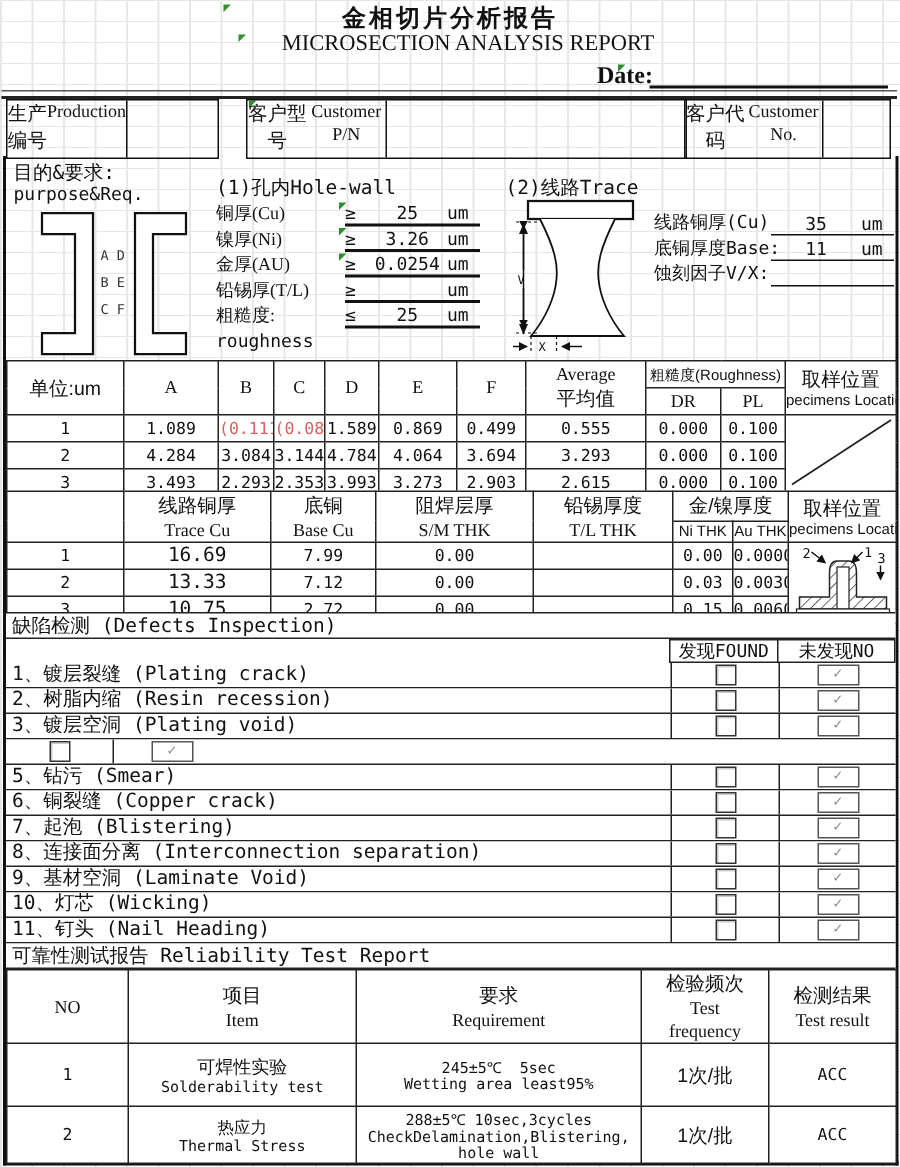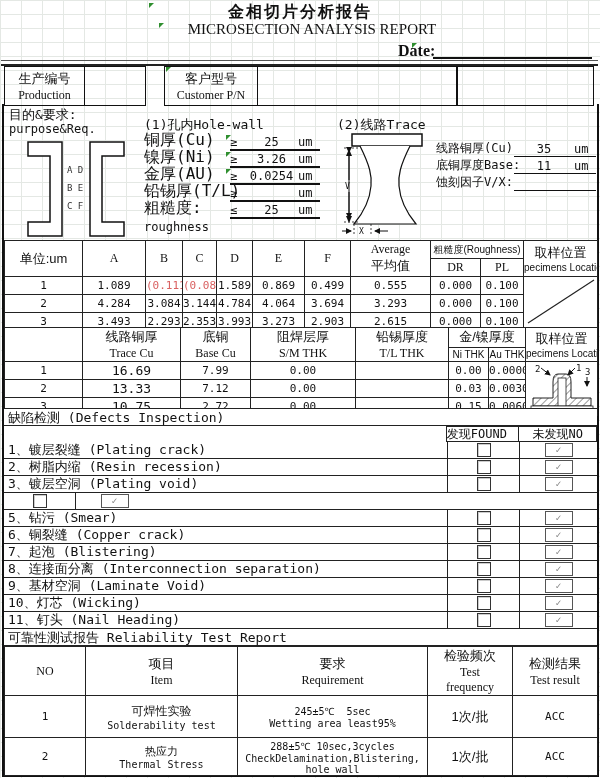--- a/index.html
+++ b/index.html
@@ -11,32 +11,32 @@
   .c{position:absolute;}
   .flag{position:absolute;width:0;height:0;border-top:5px solid #2f8f2f;border-right:5px solid transparent;}
   
   .title-cn{left:0;top:2px;width:600px;text-align:center;font-size:16px;font-weight:bold;letter-spacing:2px;font-family:"Liberation Sans",sans-serif;}
   .title-en{left:12px;top:21px;width:600px;text-align:center;font-size:15px;font-family:"Liberation Serif",serif;}
   .date-label{left:398px;top:42px;font-size:16px;font-weight:bold;font-family:"Liberation Serif",serif;}
   .date-line{left:433px;top:43px;width:159px;height:14px;border-bottom:2px solid #111;font-size:11px;}
   .dbl{left:1px;top:60px;width:597px;height:3px;border-top:1px solid #555;border-bottom:2px solid #222;}
   
   .hbox{position:absolute;top:66px;height:38px;border:1px solid #111;display:flex;background:transparent;}
-  .hbox .lbl{border-right:1px solid #111;display:flex;flex-direction:column;justify-content:center;text-align:center;}
+  .hbox .lbl{border-right:1px solid #111;display:flex;flex-direction:row;justify-content:center;text-align:center;}
   .hbox .lbl .cn{font-size:13px;font-family:"Liberation Sans",sans-serif;}
   .hbox .lbl .en{font-size:12px;font-family:"Liberation Serif",serif;}
   .hbox .val{flex:1;}
   
   #doc-body{position:absolute;left:2px;top:104px;width:593px;height:670px;
             border-left:2px solid #111;border-right:2px solid #111;border-bottom:3px solid #111;}
   .purpose-lbl{font-size:13px;}
   .purpose-lbl2{font-size:12px;}
   .sec-title{font-size:13px;}
   .spec-row{display:flex;width:176px;height:17px;align-items:flex-end;}
-  .spec-row .sl{width:86px;font-size:16px;white-space:nowrap;}
+  .spec-row .sl{width:86px;font-size:12px;white-space:nowrap;font-family:Liberation Serif, serif;}
   .spec-row .line{flex:1;border-bottom:2px solid #111;display:flex;align-items:flex-end;font-size:12px;height:15px;}
   .spec-row .op{width:15px;font-size:12px;}
   .spec-row .val{flex:1;text-align:center;font-size:12px;}
   .spec-row .unit{width:22px;font-size:12px;}
   .tspec-row{display:flex;width:160px;height:17px;align-items:flex-end;}
   .tspec-row .sl{width:78px;font-size:12px;white-space:nowrap;}
   .tspec-row .line{flex:1;border-bottom:1.5px solid #111;display:flex;align-items:flex-end;font-size:12px;height:15px;}
   .tspec-row .val{flex:1;text-align:center;}
   .tspec-row .unit{width:22px;}
   
@@ -47,21 +47,21 @@
   .th-en{font-size:12px;font-family:"Liberation Serif",serif;}
   .th-sm{font-size:10px;font-family:"Liberation Sans",sans-serif;}
   .num{font-size:11px;}
   .num-lg{font-size:13px;}
   .neg{color:#d96060;}
   
   .def-title{position:absolute;left:0;width:593px;height:18px;border-top:1px solid #222;border-bottom:1px solid #222;
              font-size:13px;line-height:18px;padding-left:4px;box-sizing:border-box;background:#fff;}
   .def-head{position:absolute;left:0;width:593px;height:16px;display:flex;font-size:12px;background:#fff;}
   .def-head .sp{width:444px;}
-  .def-head .f{width:72px;border:1px solid #222;border-right:none;line-height:14px;text-align:left;}
+  .def-head .f{width:72px;border:1px solid #222;border-right:none;line-height:14px;text-align:center;}
   .def-head .nf{width:77px;border:1px solid #222;line-height:14px;text-align:center;}
   .def-row{position:absolute;left:0;width:593px;height:17px;display:flex;border-bottom:1px solid #222;box-sizing:border-box;background:#fff;}
   .def-row .lab{width:444px;font-size:13px;line-height:16px;padding-left:4px;box-sizing:border-box;border-right:1px solid #222;white-space:nowrap;overflow:hidden;}
   .def-row .fc{width:72px;border-right:1px solid #222;display:flex;align-items:center;justify-content:center;box-sizing:border-box;}
   .def-row .nfc{width:77px;display:flex;align-items:center;justify-content:center;}
   .cb{width:12px;height:12px;border:1px solid #333;background:#fff;box-shadow:inset 1px 1px 0 #ccc;}
   .cb-wide{width:26px;height:12px;border:1px solid #555;background:#fff;display:flex;align-items:center;justify-content:center;
            font-size:10px;line-height:10px;color:#8a8a8a;}
   .rel-title{position:absolute;left:0;width:593px;height:17px;font-size:13px;line-height:17px;padding-left:4px;box-sizing:border-box;background:#fff;border-bottom:1px solid #222;}
   .pre{white-space:pre;}
@@ -91,20 +91,24 @@
     <div class="val"></div>
   </div>
   <div class="hbox" style="left:164px;width:292px">
     <div class="lbl" style="width:92px">
       <div class="cn">客户型号</div>
       <div class="en">Customer P/N</div>
     </div>
     <div class="val"></div>
   </div>
   <div class="hbox" style="left:456px;width:136px">
+    <div class="lbl" style="width:91px">
+      <div class="cn">客户代码</div>
+      <div class="en">Customer No.</div>
+    </div>
     <div class="val"></div>
   </div>
 
   <div id="doc-body">
 
     <div class="c purpose-lbl" style="left:5px;top:2px">目的&amp;要求:</div>
     <div class="c purpose-lbl2" style="left:5px;top:18px">purpose&amp;Req.</div>
 
     <svg class="c" style="left:22px;top:36px" width="100" height="98" viewBox="0 0 100 98">
       <path d="M2,2 H36 V96 H2 V82 H24 V16 H2 Z" fill="#fff" stroke="#111" stroke-width="1.5"></path>

